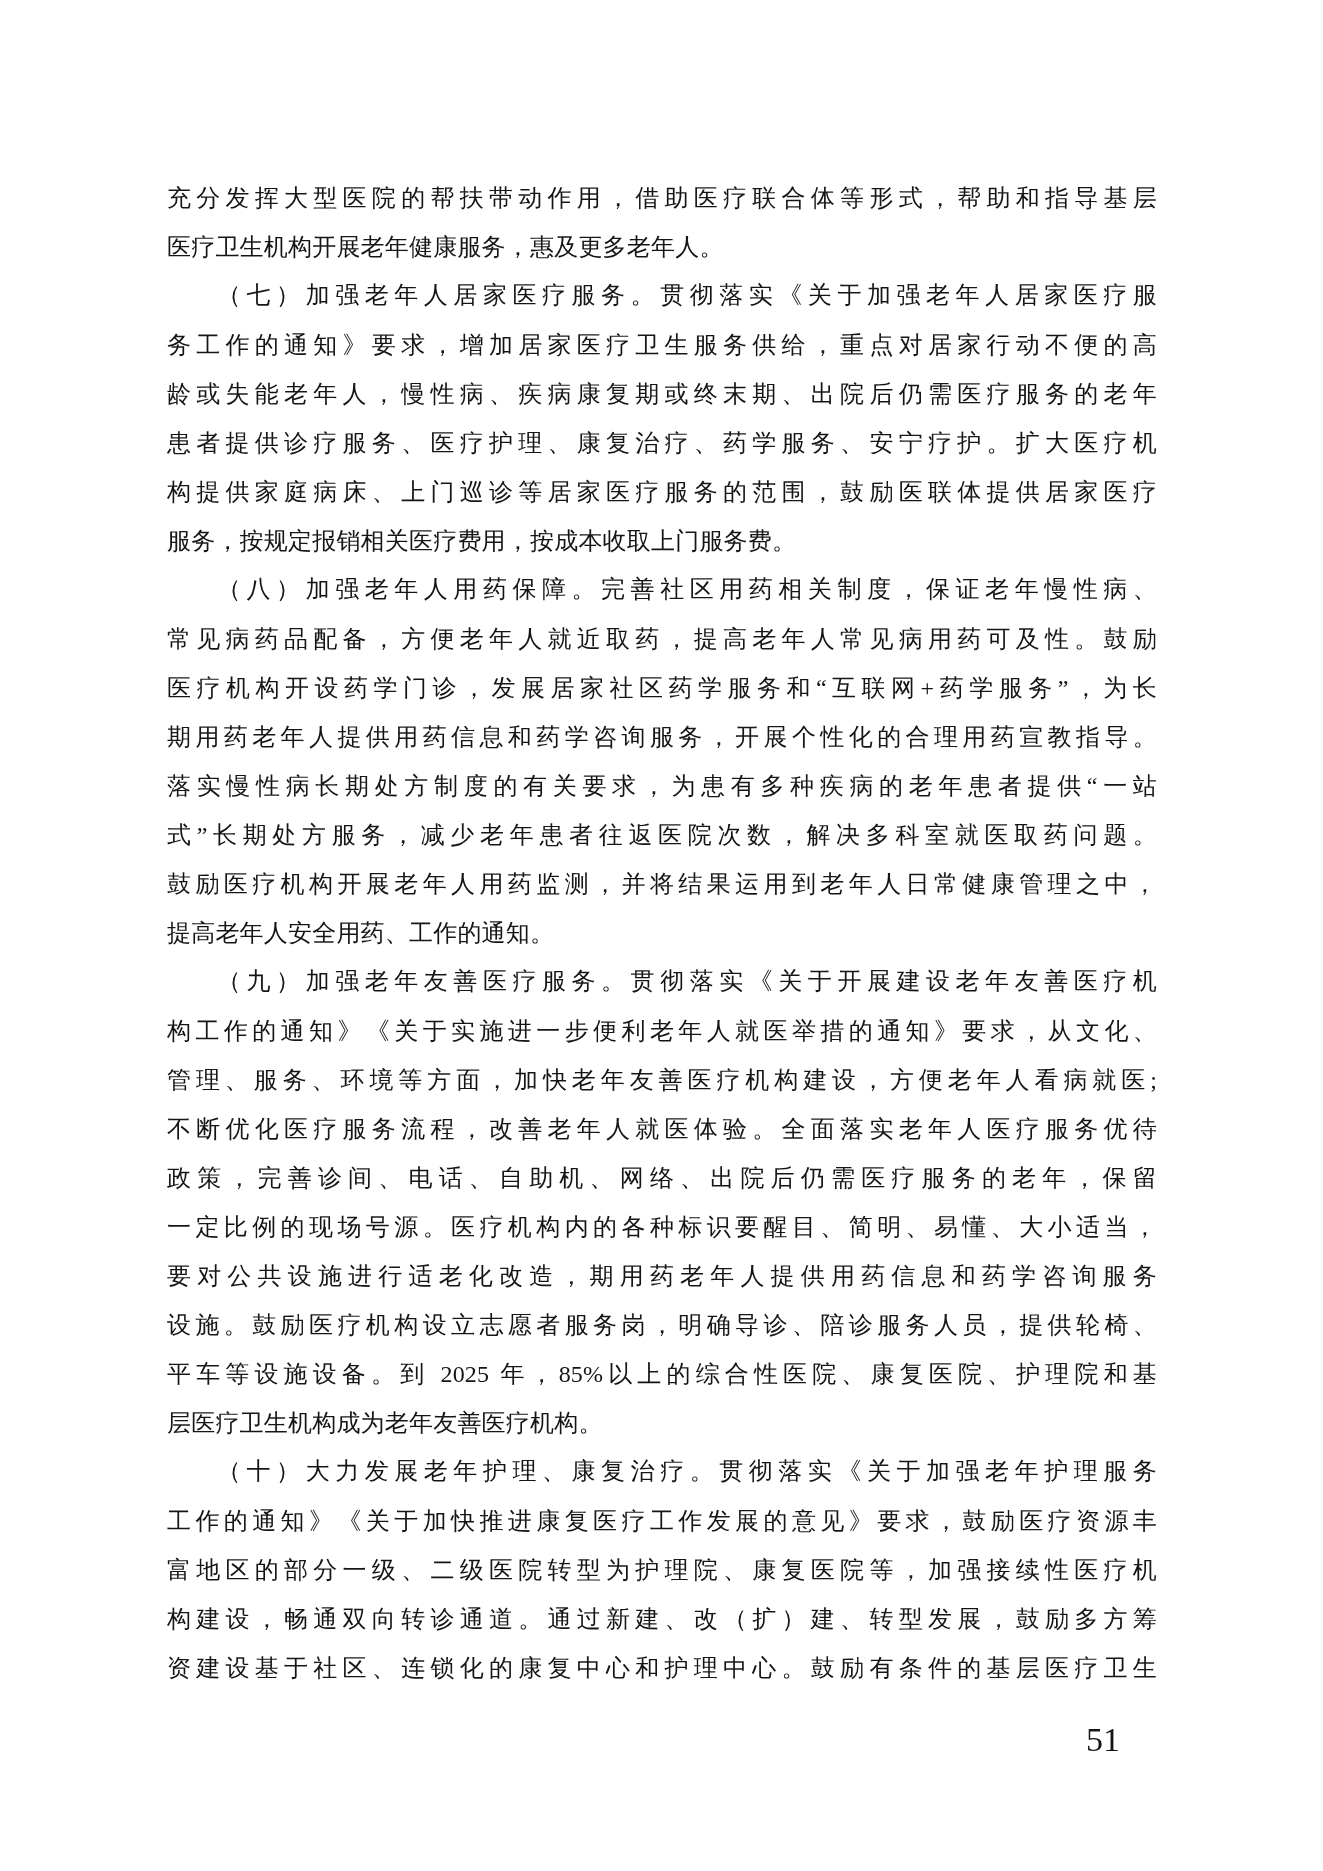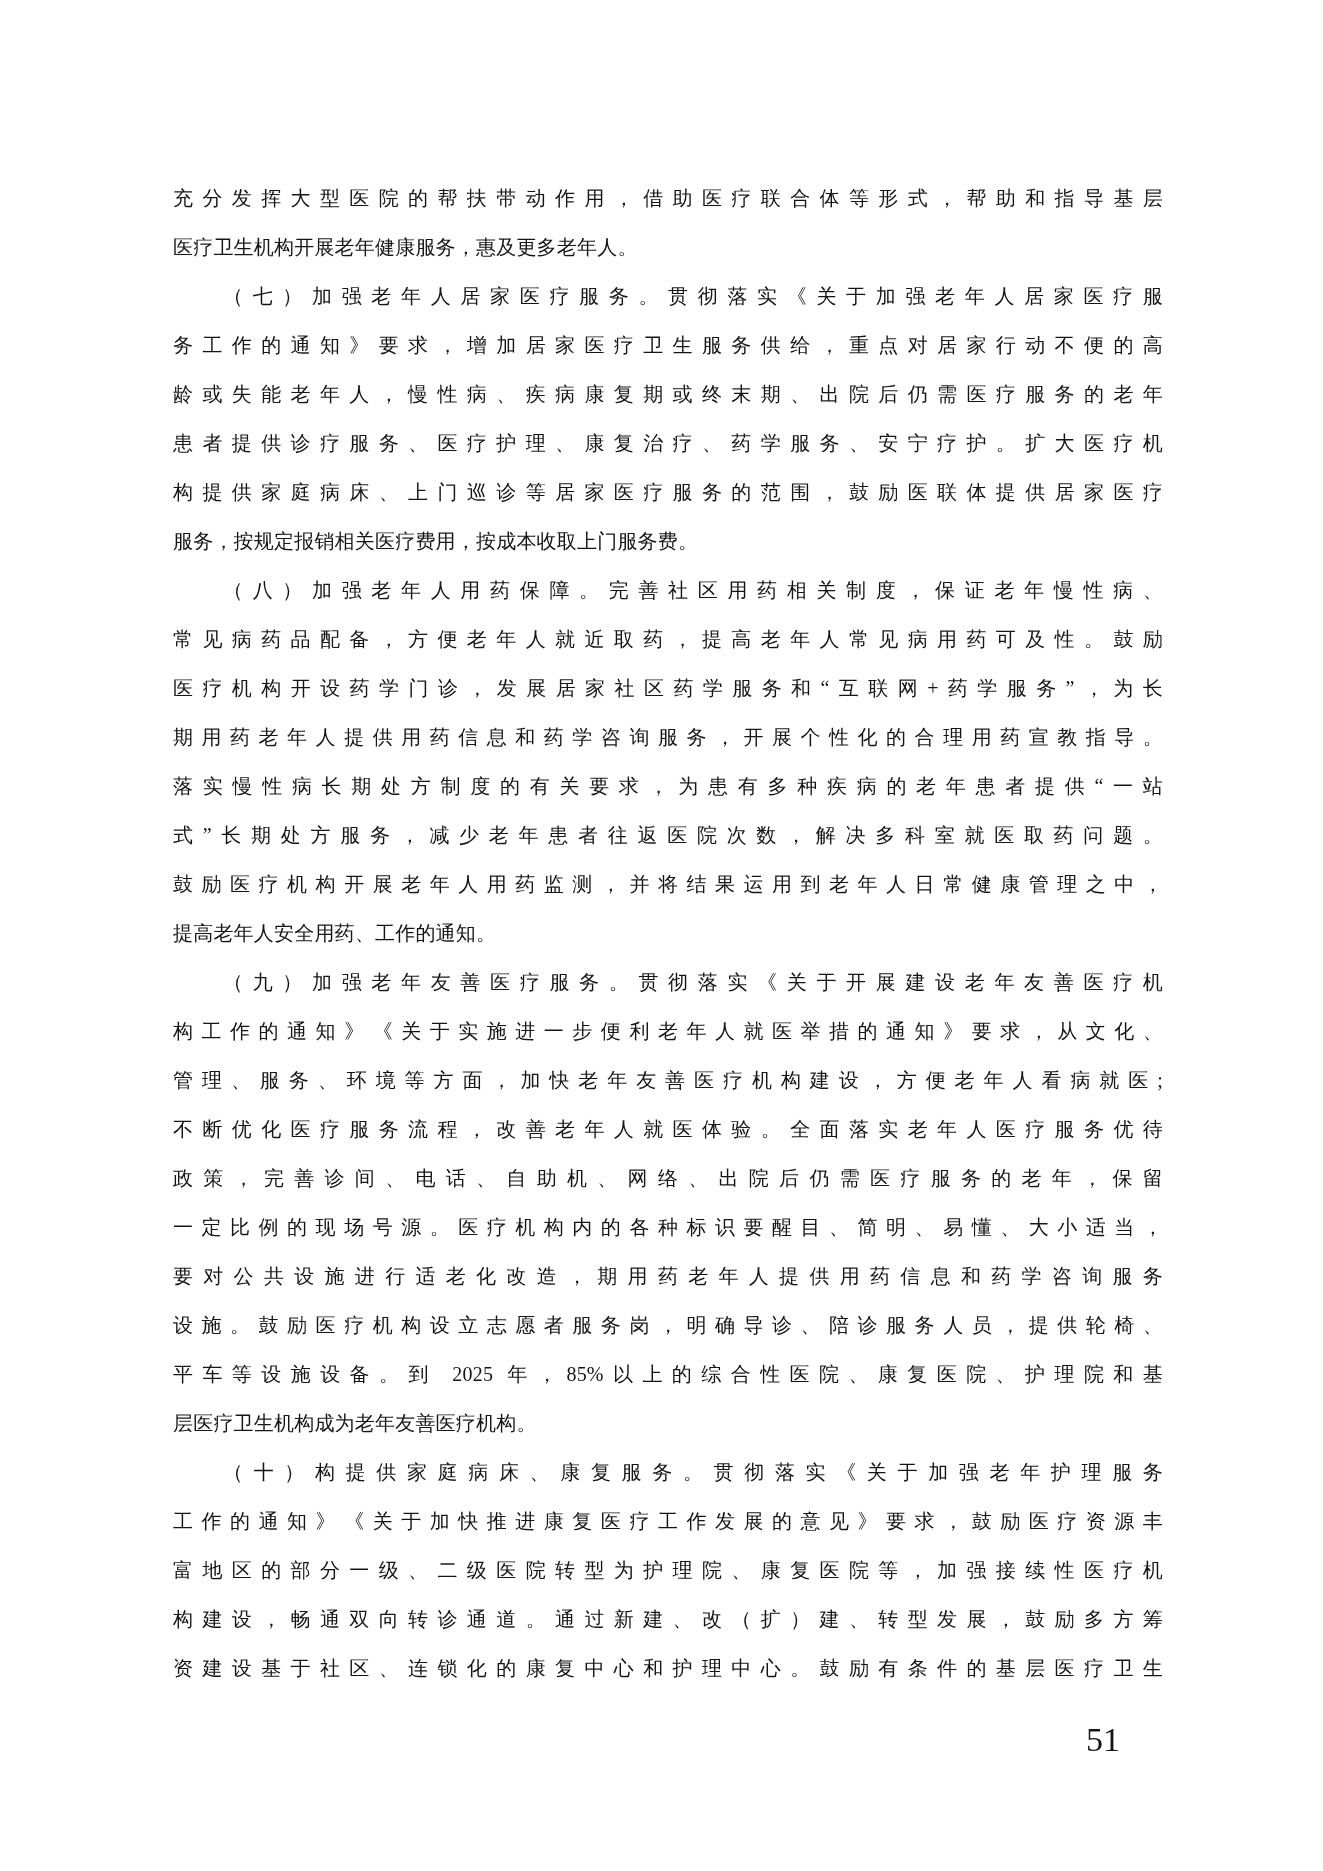--- a/index.html
+++ b/index.html
@@ -26,33 +26,33 @@
     position: absolute;
     left: 167px;
     top: 174px;
     width: 990px;
   }
   .line {
     display: block;
     width: 990px;
     height: 49px;
     line-height: 49px;
-    font-size: 20px;
+    font-size: 24px;
     white-space: nowrap;
     text-align: justify;
     text-align-last: justify;
     text-justify: inter-character;
     letter-spacing: 0.2px;
-    margin-left: 6px;
   }
   .line.para-end {
     text-align-last: left;
   }
   .line.para-start {
     text-indent: 50px;
+    font-family: Liberation Mono, monospace;
   }
   .page-number {
     position: absolute;
     left: 1086px;
     top: 1722px;
     font-size: 34px;
     line-height: 36px;
     color: #151515;
   }
 </style>
@@ -80,20 +80,20 @@
     <div class="line para-start">（九）加强老年友善医疗服务。贯彻落实《关于开展建设老年友善医疗机</div>
     <div class="line">构工作的通知》《关于实施进一步便利老年人就医举措的通知》要求，从文化、</div>
     <div class="line">管理、服务、环境等方面，加快老年友善医疗机构建设，方便老年人看病就医;</div>
     <div class="line">不断优化医疗服务流程，改善老年人就医体验。全面落实老年人医疗服务优待</div>
     <div class="line">政策，完善诊间、电话、自助机、网络、出院后仍需医疗服务的老年，保留</div>
     <div class="line">一定比例的现场号源。医疗机构内的各种标识要醒目、简明、易懂、大小适当，</div>
     <div class="line">要对公共设施进行适老化改造，期用药老年人提供用药信息和药学咨询服务</div>
     <div class="line">设施。鼓励医疗机构设立志愿者服务岗，明确导诊、陪诊服务人员，提供轮椅、</div>
     <div class="line">平车等设施设备。到 2025 年，85%以上的综合性医院、康复医院、护理院和基</div>
     <div class="line para-end">层医疗卫生机构成为老年友善医疗机构。</div>
-    <div class="line para-start">（十）构提供家庭病床、康复服务。贯彻落实《关于加强老年护理服务</div>
+    <div class="line para-start">（十）大力发展老年护理、康复治疗。贯彻落实《关于加强老年护理服务</div>
     <div class="line">工作的通知》《关于加快推进康复医疗工作发展的意见》要求，鼓励医疗资源丰</div>
     <div class="line">富地区的部分一级、二级医院转型为护理院、康复医院等，加强接续性医疗机</div>
     <div class="line">构建设，畅通双向转诊通道。通过新建、改（扩）建、转型发展，鼓励多方筹</div>
     <div class="line">资建设基于社区、连锁化的康复中心和护理中心。鼓励有条件的基层医疗卫生</div>
   </div>
   <div class="page-number">51</div>
 </div>
 
 </body></html>

